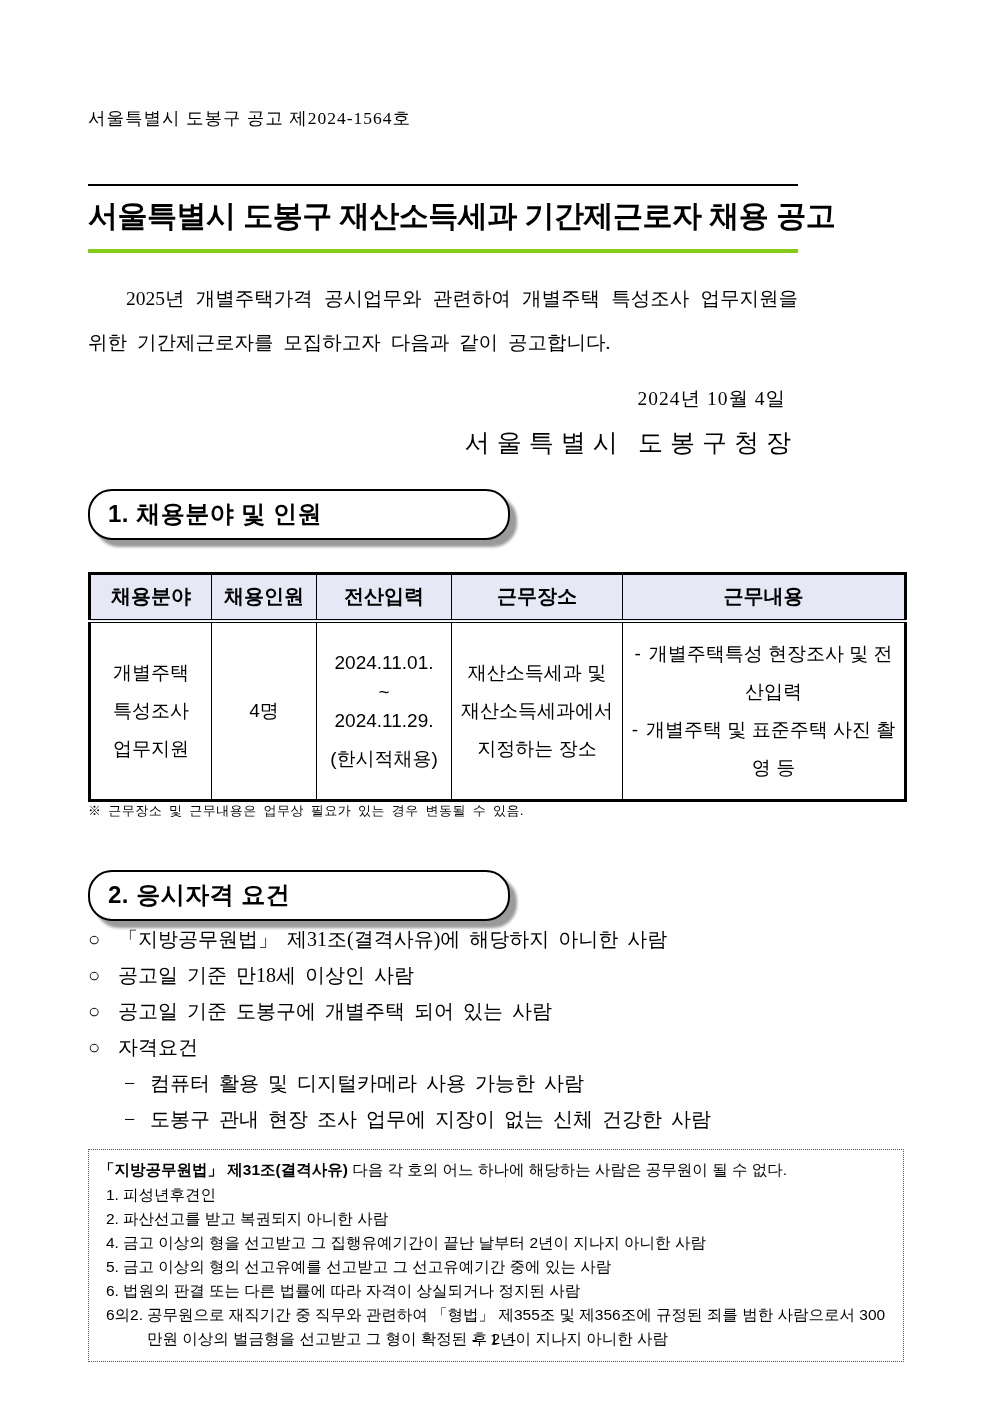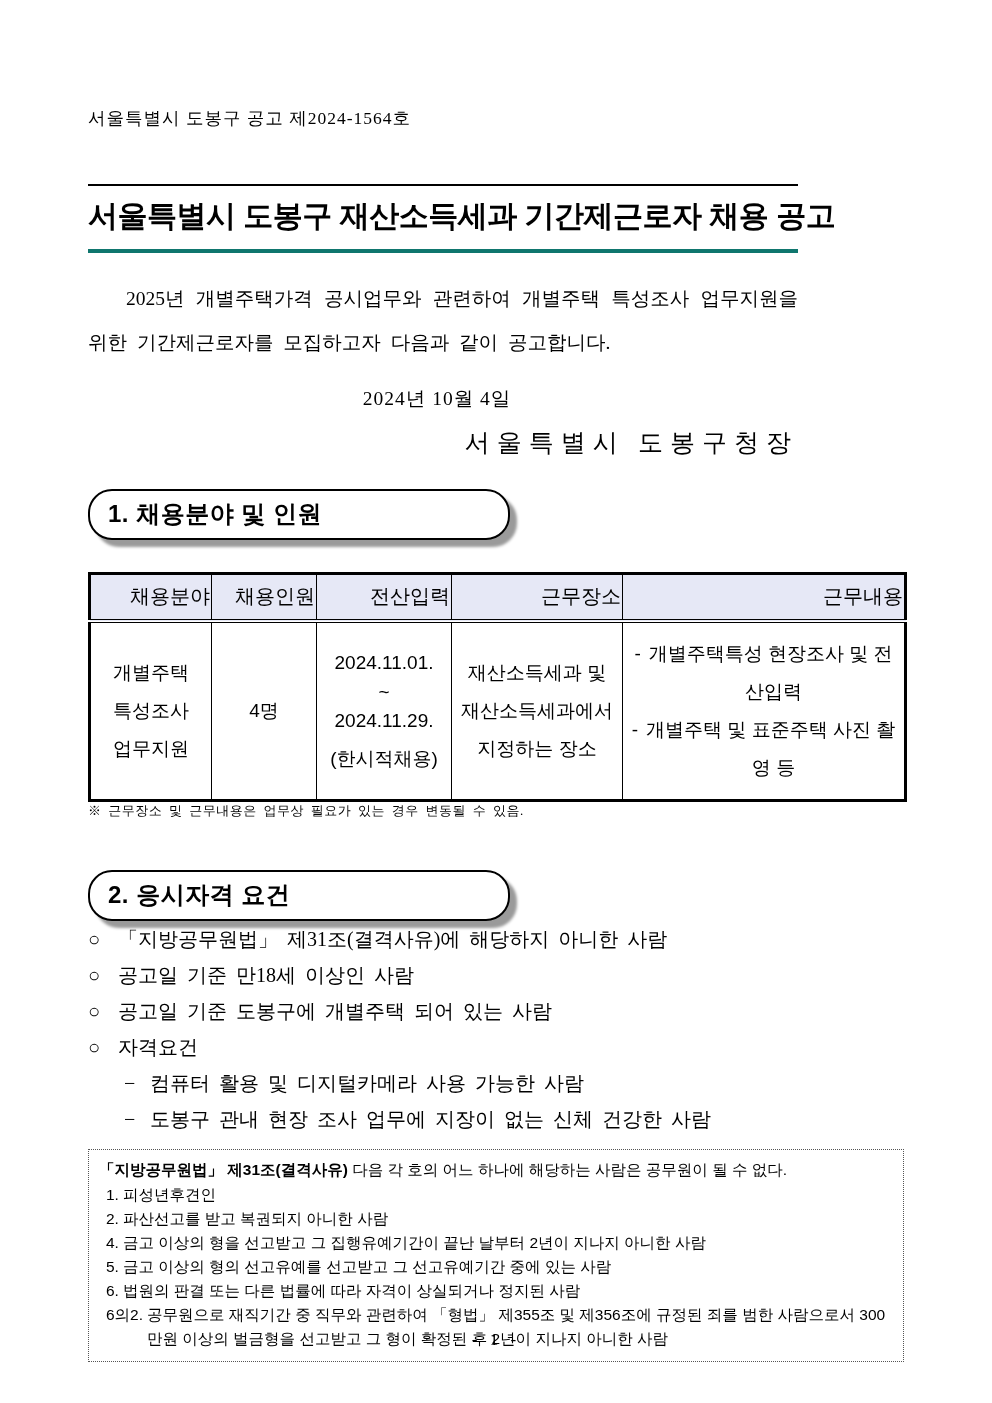--- a/index.html
+++ b/index.html
@@ -18,21 +18,21 @@
   }
 
   .notice-no{
     font-size:17.5px;
     letter-spacing:1px;
   }
 
   .title-block{
     margin-top:54px;
     border-top:2px solid #000;
-    border-bottom:4px solid #0f766e;
+    border-bottom:4px solid #84cc16;
     padding:10px 0 12px 0;
     text-align:center;
   }
   .doc-title{
     font-family:"Liberation Sans","DejaVu Sans",sans-serif;
     font-weight:bold;
     font-size:30px;
     letter-spacing:-0.5px;
     white-space:nowrap;
   }
@@ -41,21 +41,21 @@
     margin-top:24px;
     font-size:19.5px;
     line-height:44px;
     text-align:justify;
     text-indent:38px;
     word-spacing:5px;
   }
 
   .date-line{
     margin-top:6px;
-    text-align:center;
+    text-align:right;
     font-size:19.5px;
     padding-right:12px;
     letter-spacing:1px;
   }
   .signer-line{
     margin-top:14px;
     text-align:right;
     font-size:25px;
     letter-spacing:7px;
   }
@@ -92,23 +92,23 @@
   table.recruit col.c1{width:122px;}
   table.recruit col.c2{width:105px;}
   table.recruit col.c3{width:135px;}
   table.recruit col.c4{width:171px;}
   table.recruit col.c5{width:283px;}
   table.recruit th{
     background:#e6e8f6;
     border:1.5px solid #000;
     border-bottom:4px double #000;
     font-size:20px;
-    font-weight:normal;
+    font-weight:bold;
     height:42px;
-    text-align:right;
+    text-align:center;
   }
   table.recruit td{
     border:1.5px solid #000;
     font-size:19px;
     text-align:center;
     vertical-align:middle;
     padding:12px 4px;
     line-height:38px;
   }
   td.duties-cell{

